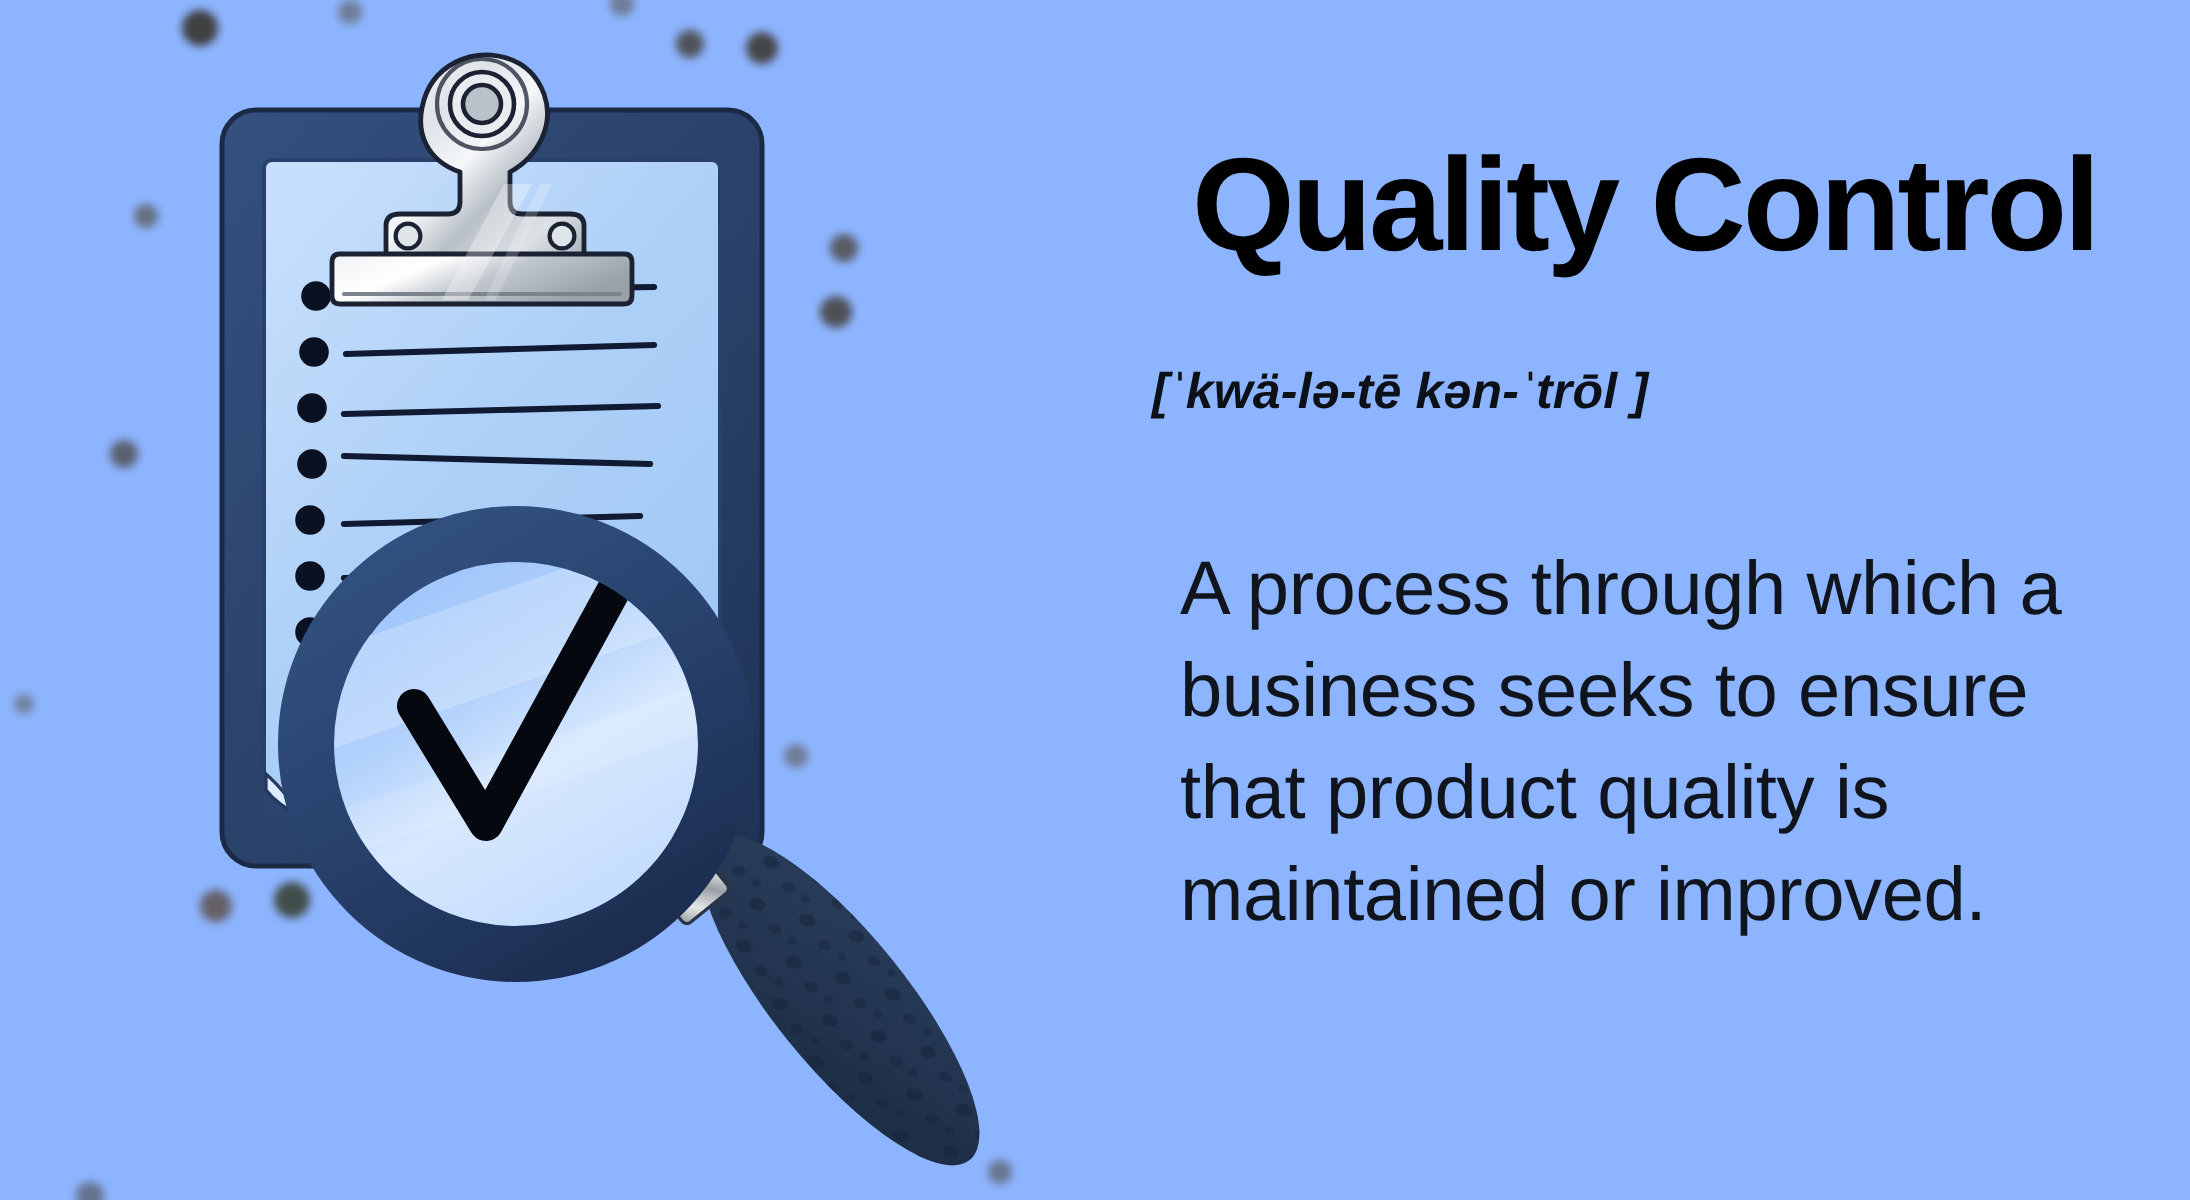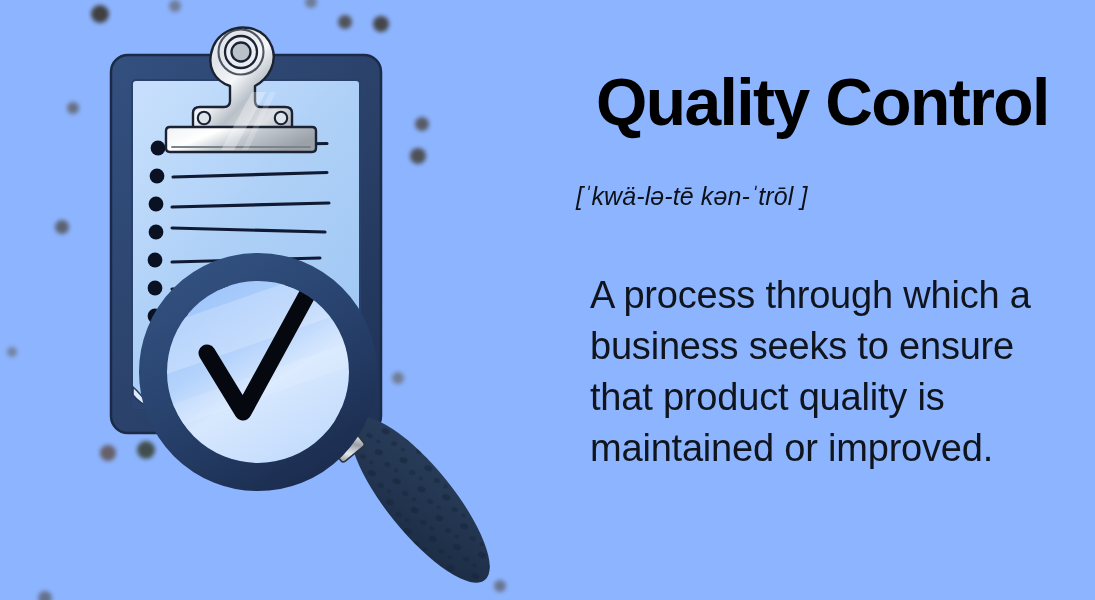--- a/index.html
+++ b/index.html
@@ -59,21 +59,21 @@
     line-height: 1.06;
     white-space: nowrap;
   }
   .pronunciation {
     position: absolute;
     left: 0px;
     top: 180px;
     margin: 0;
     font-size: 25px;
     font-style: italic;
-    font-weight: 400;
+    font-weight: 700;
     color: #0c1118;
     line-height: 1.3;
     letter-spacing: .1px;
     white-space: nowrap;
   }
   .definition {
     position: absolute;
     left: 2px;
     top: 258px;
     margin: 12px;

